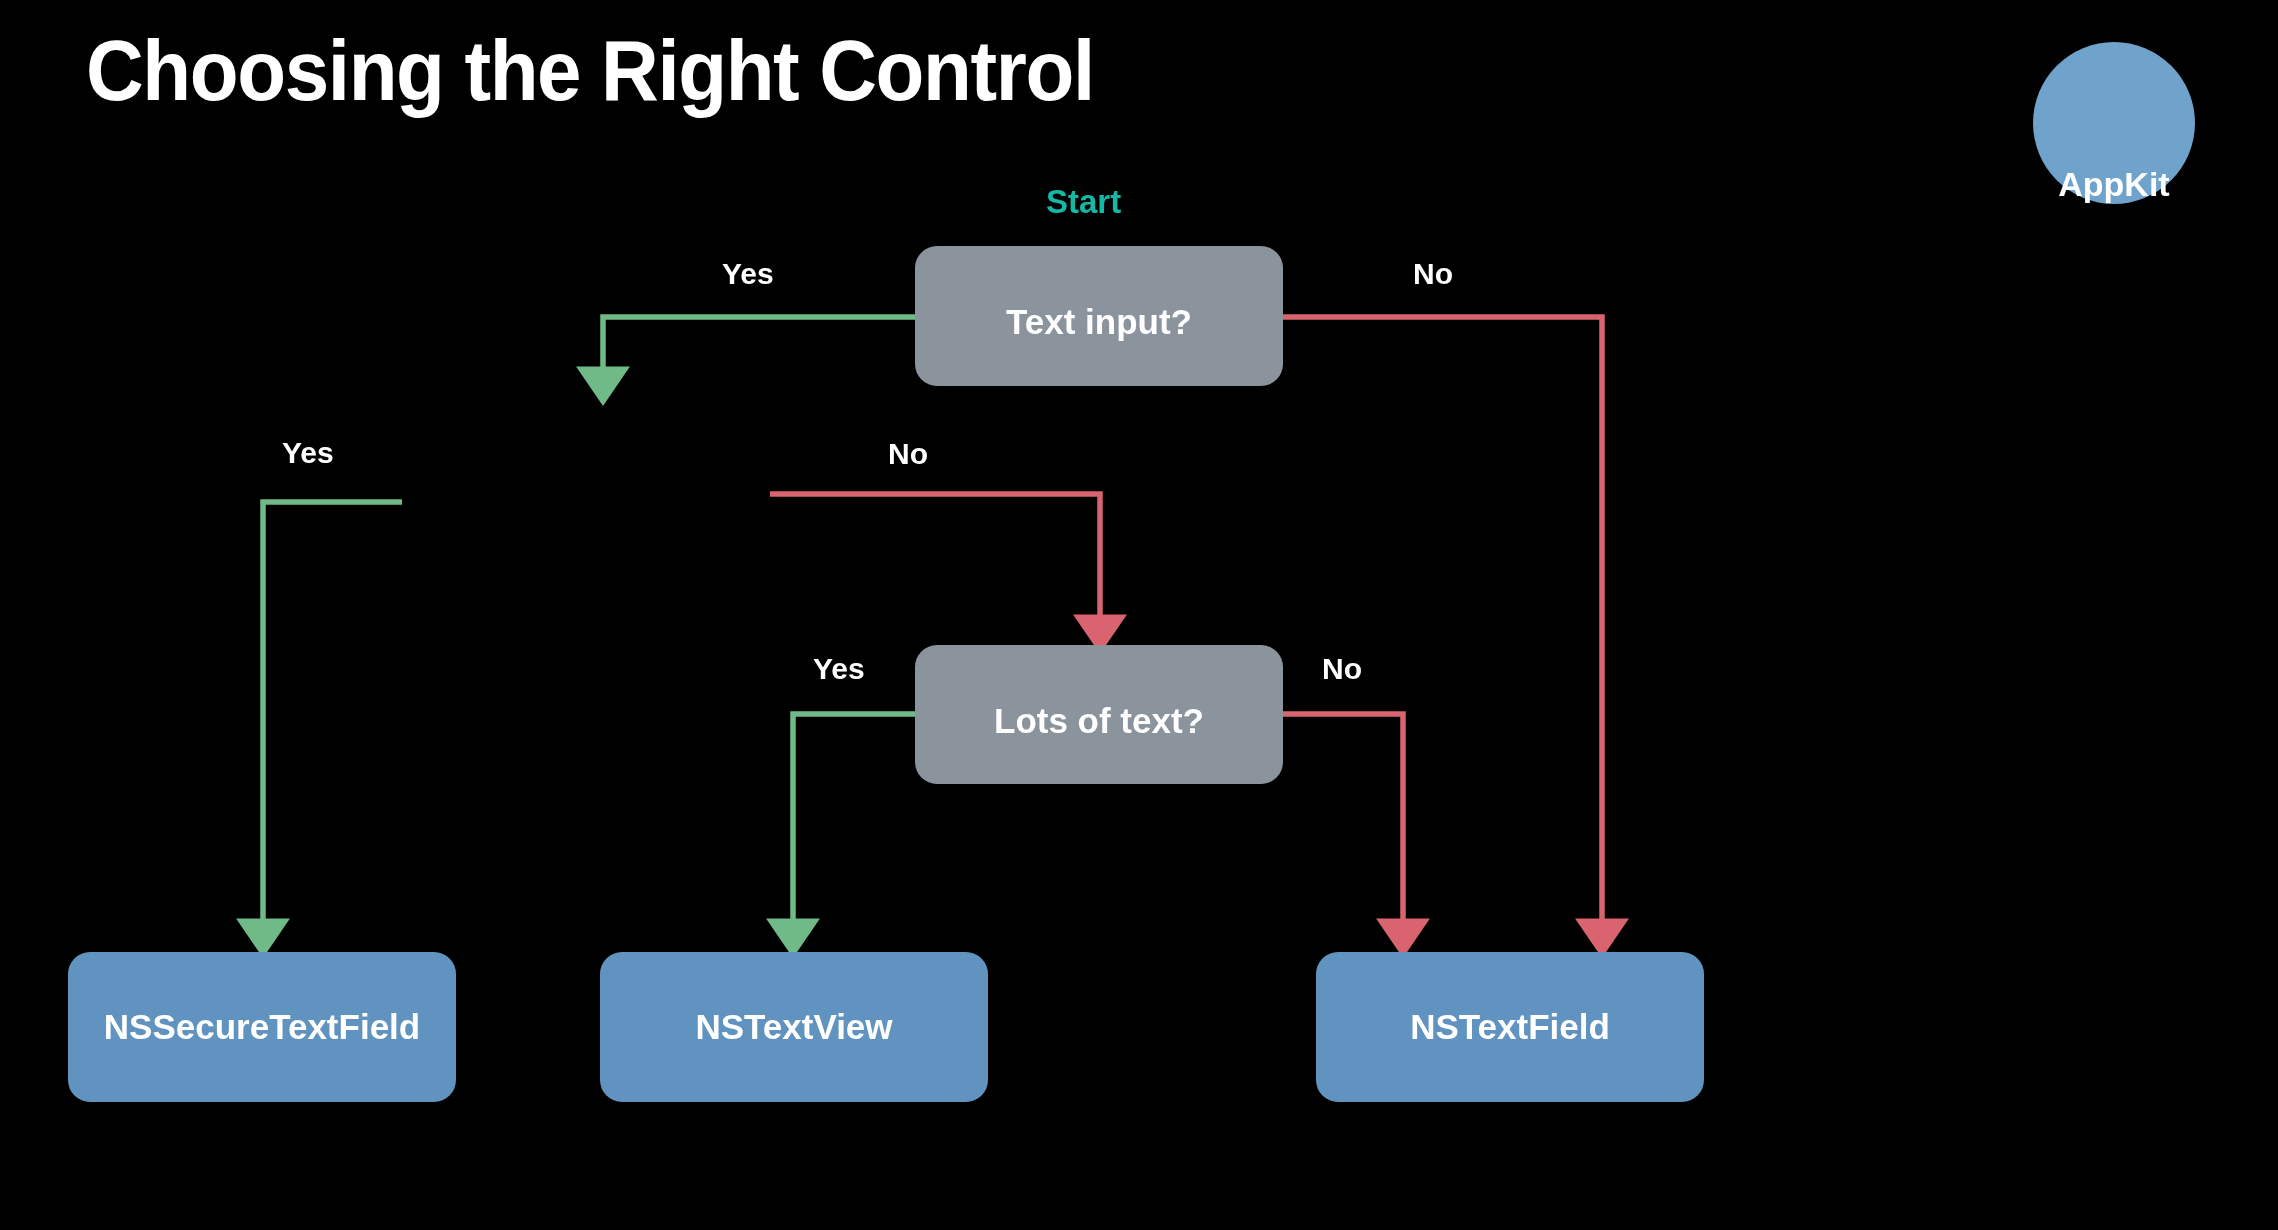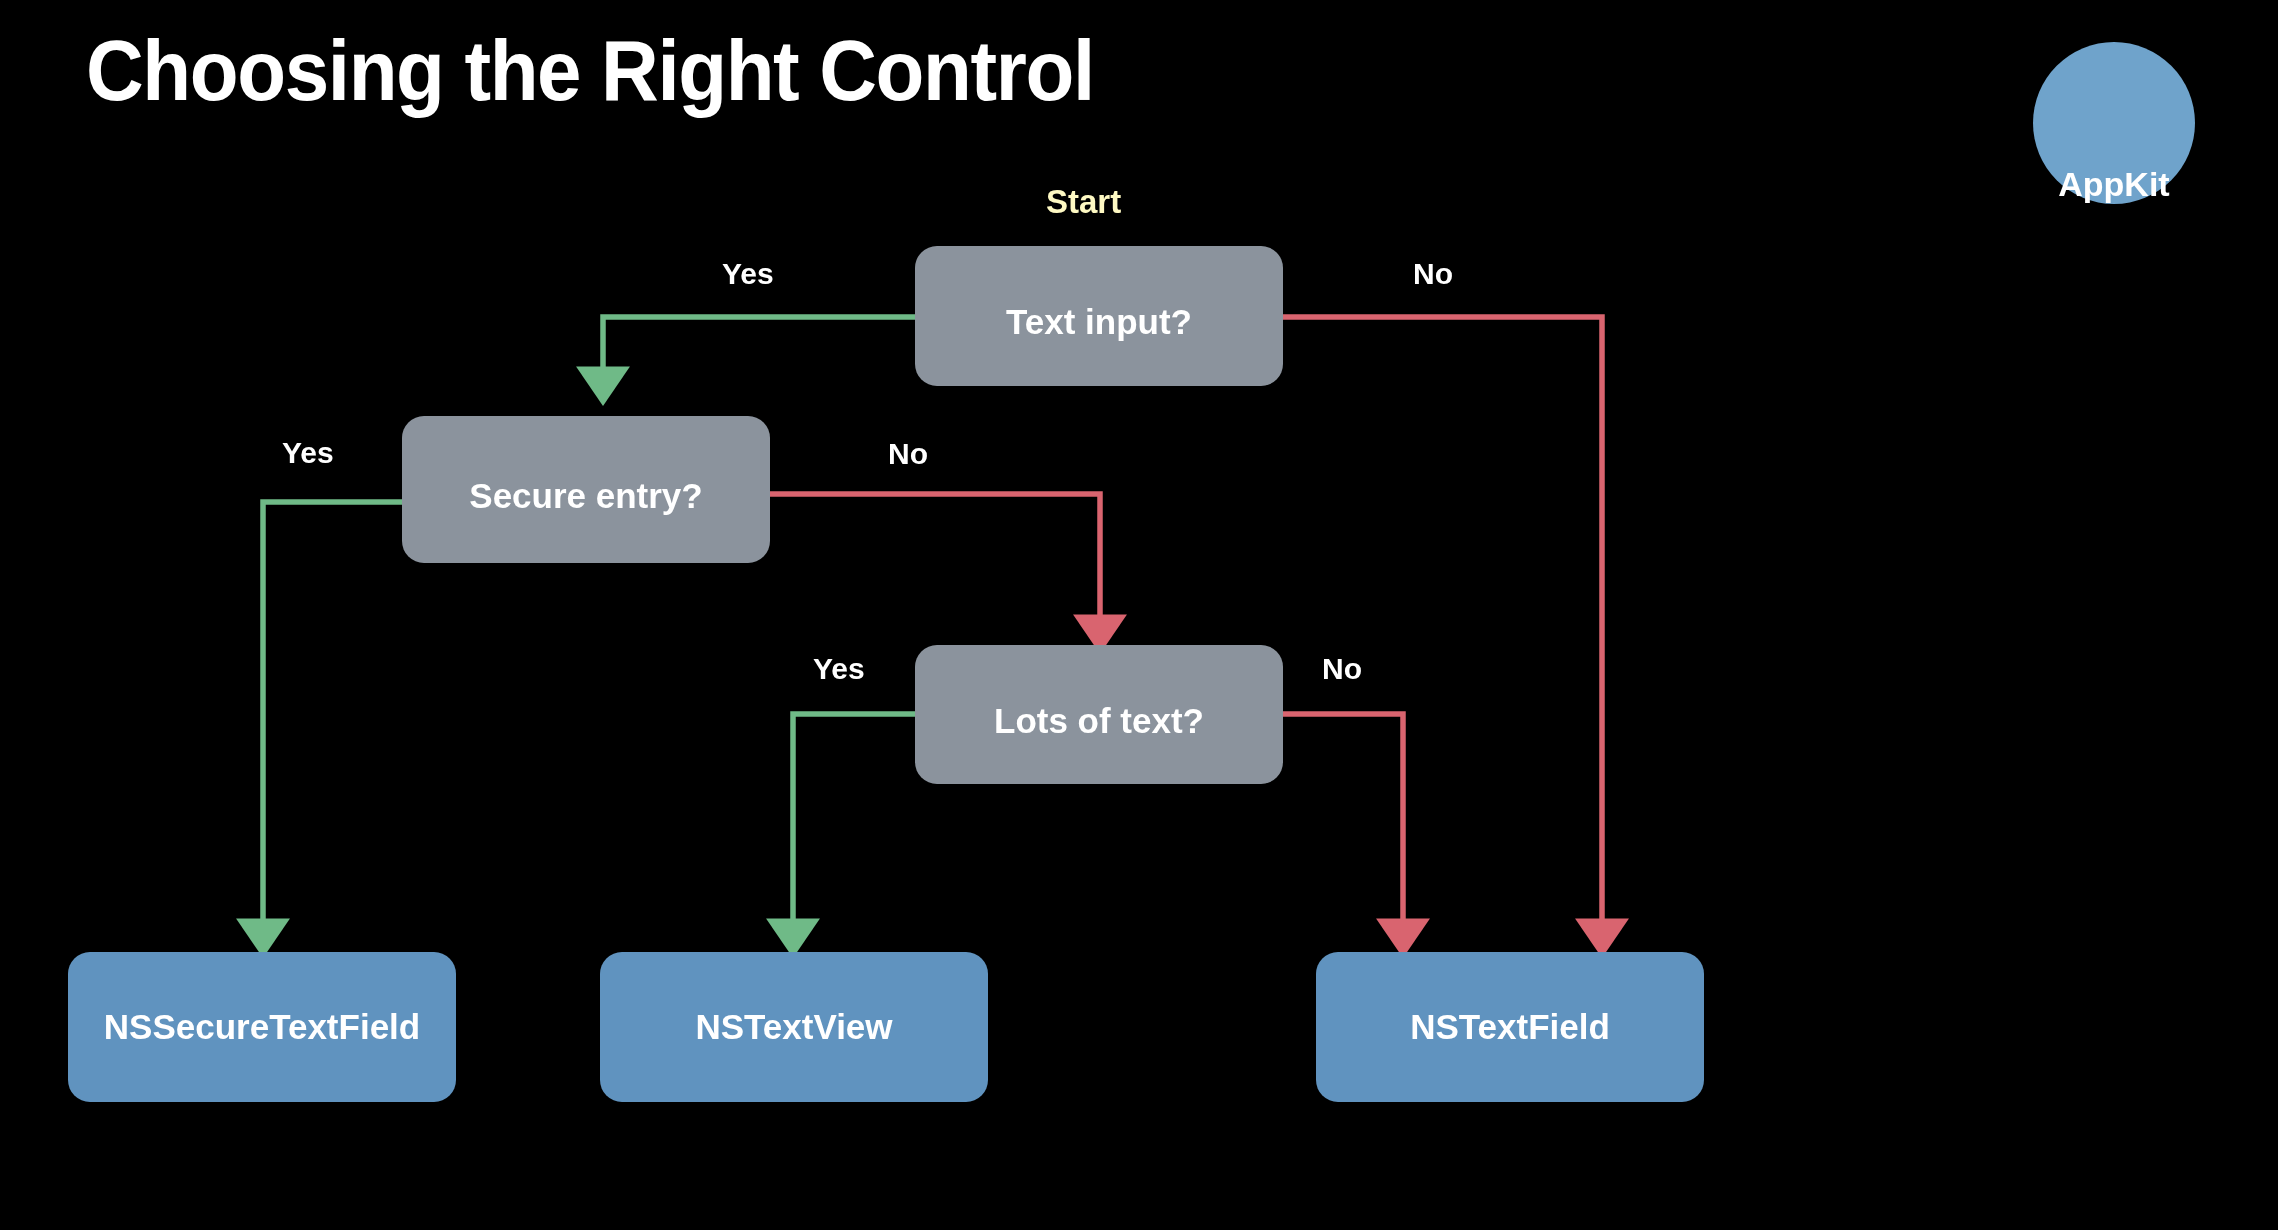--- a/index.html
+++ b/index.html
@@ -106,21 +106,21 @@
     font-weight: bold;
     font-size: 30px;
     color: #ffffff;
     white-space: nowrap;
   }
   #label-start {
     position: absolute;
     font-family: "Liberation Sans", sans-serif;
     font-weight: bold;
     font-size: 33px;
-    color: #fef9c3;
+    color: #14b8a6;
     left: 1046px;
     top: 183px;
     white-space: nowrap;
   }
   #label-yes-text-input   { left: 722px;  top: 257px; }
   #label-no-text-input    { left: 1413px; top: 257px; }
   #label-yes-secure-entry { left: 282px;  top: 436px; }
   #label-no-secure-entry  { left: 888px;  top: 437px; }
   #label-yes-lots-of-text { left: 813px;  top: 652px; }
   #label-no-lots-of-text  { left: 1322px; top: 652px; }
@@ -162,23 +162,20 @@
     <path d="M915,714 L793,714 L793,936" fill="none" stroke="#6fba87" stroke-width="5.5" stroke-linejoin="miter" marker-end="url(#arrow-green)"></path>
 
      NSTextField --&gt;
     <path d="M1283,714 L1403,714 L1403,936" fill="none" stroke="#d9646f" stroke-width="5.5" stroke-linejoin="miter" marker-end="url(#arrow-red)"></path>
   </svg>
 
   <div class="node decision" id="node-text-input">
     <span class="node-label">Text input?</span>
   </div>
 
-  <div class="node decision" id="node-secure-entry">
-    <span class="node-label">Secure entry?</span>
-  </div>
 
   <div class="node decision" id="node-lots-of-text">
     <span class="node-label">Lots of text?</span>
   </div>
 
   <div class="node terminal" id="node-nssecuretextfield">
     <span class="node-label">NSSecureTextField</span>
   </div>
 
   <div class="node terminal" id="node-nstextfield">

